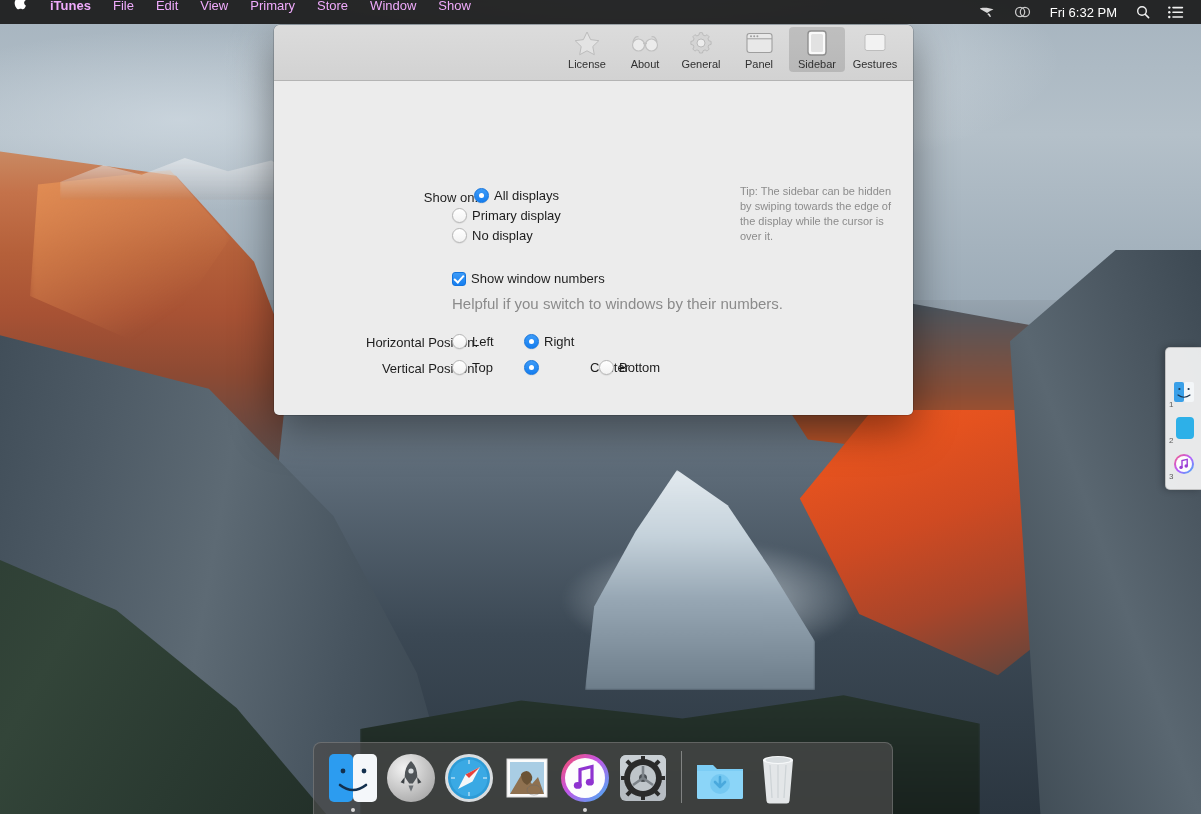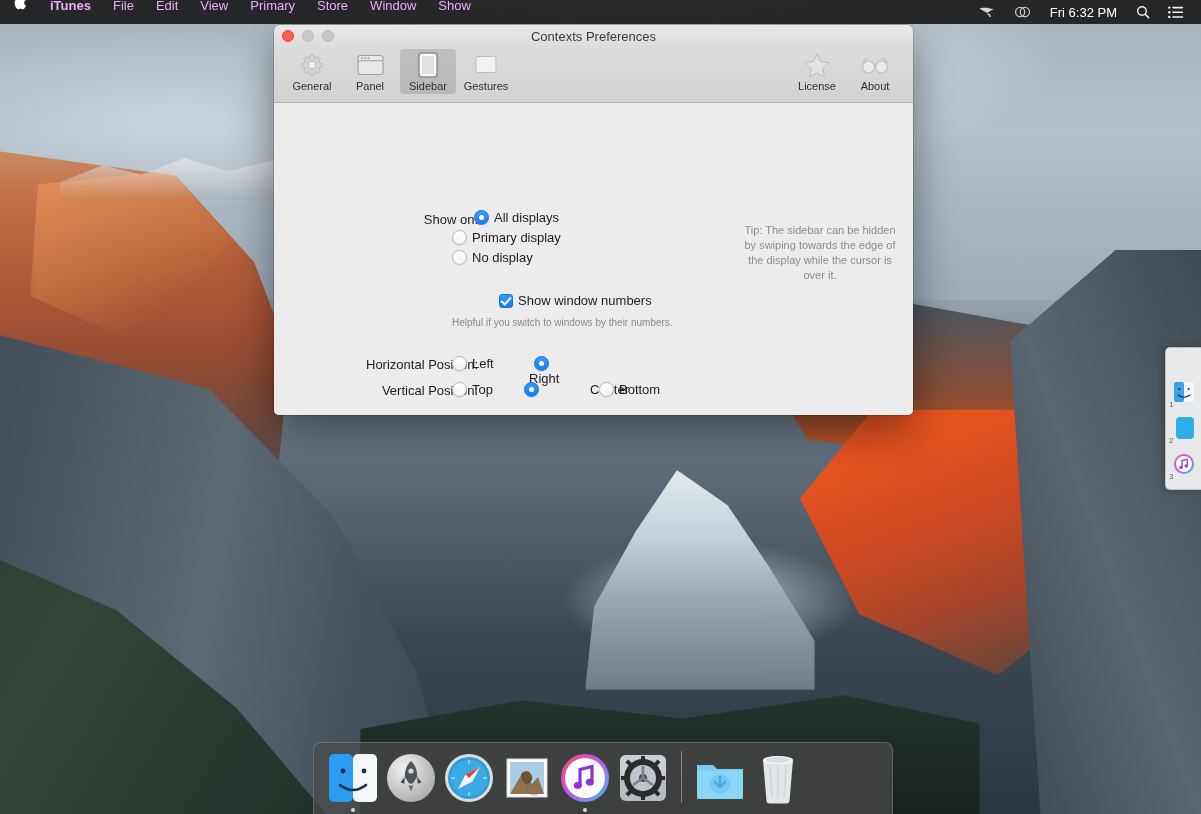--- a/index.html
+++ b/index.html
@@ -182,21 +182,21 @@
     width: 14px; height: 14px; border-radius: 3px;
     background: linear-gradient(to bottom, #fff, #f2f2f2);
     border: .5px solid #b6b6b6; flex: 0 0 auto;
     display: inline-flex; align-items: center; justify-content: center;
   }
   .checkbox.on { background: linear-gradient(to bottom, #3d9bf7, #157ef0); border-color: #1374dd; }
   .checkbox.on::after {
     content: ""; width: 4px; height: 8px; margin-top: -2px;
     border: solid #fff; border-width: 0 2px 2px 0; transform: rotate(42deg);
   }
-  .helper { font-size: 10px; color: #8b8b8b; }
+  .helper { font-size: 15px; color: #8b8b8b; }
 
   .tipbox { position: absolute; width: 160px; font-size: 11px; color: #8c8c8c; line-height: 15px; }
 
   
   #ctx-sidebar {
     position: absolute; right: 0; top: 347px; width: 36px; height: 143px;
     background: rgba(250,250,250,.9);
     border: 1px solid rgba(160,160,160,.55); border-right: none;
     border-radius: 5px 0 0 5px;
     box-shadow: -2px 0 7px rgba(0,0,0,.25);
@@ -284,75 +284,22 @@
           <circle cx="1.3" cy="11" r="1.2"></circle>
             <rect x="4.2" y="10.2" width="11" height="1.6" rx=".8"></rect>
         </g>
       </svg>
     </div>
   </div>
 </div>
 
 <div id="prefs">
 
-  <div class="titlebar">
-    <div class="lights">
-      <div class="light close"></div>
-      <div class="light min"></div>
-      <div class="light max"></div>
-    </div>
-    <div class="wintitle">Contexts Preferences</div>
-  </div>
 
   <div class="toolbar">
-    <div class="tb-group">
-
-      <div class="tbitem">
-        <div class="tbicon">
-          <svg width="26" height="26" viewBox="0 0 26 26" aria-hidden="true">
-            <path fill="#d4d4d4" stroke="#b0b0b0" stroke-width=".7" d="M13 2.6l1.5.2.6 2.3 2 .8 2-1.2 2.1 2.1-1.2 2 .8 2 2.3.6v3l-2.3.6-.8 2 1.2 2-2.1 2.1-2-1.2-2 .8-.6 2.3h-3l-.6-2.3-2-.8-2 1.2-2.1-2.1 1.2-2-.8-2-2.3-.6v-3l2.3-.6.8-2-1.2-2 2.1-2.1 2 1.2 2-.8.6-2.3z"></path>
-            <circle cx="13" cy="13" r="4" fill="#ececec" stroke="#b0b0b0" stroke-width=".8"></circle>
-          </svg>
-        </div>
-        <div class="tblabel">General</div>
-      </div>
-
-      <div class="tbitem">
-        <div class="tbicon">
-          <svg width="27" height="22" viewBox="0 0 27 22" aria-hidden="true">
-            <rect x="1" y="1.5" width="25" height="19" rx="2.5" fill="#e8e8e8" stroke="#9e9e9e" stroke-width="1.1"></rect>
-            <line x1="1" y1="6.8" x2="26" y2="6.8" stroke="#9e9e9e" stroke-width="1"></line>
-            <circle cx="5" cy="4.2" r="1" fill="#9e9e9e"></circle>
-              <circle cx="8.2" cy="4.2" r="1" fill="#9e9e9e"></circle>
-              <circle cx="11.4" cy="4.2" r="1" fill="#9e9e9e"></circle>
-          </svg>
-        </div>
-        <div class="tblabel">Panel</div>
-      </div>
-
-      <div class="tbitem sel">
-        <div class="tbicon">
-          <svg width="20" height="26" viewBox="0 0 20 26" aria-hidden="true">
-            <rect x="1" y="1" width="18" height="24" rx="3" fill="#fafafa" stroke="#8f8f8f" stroke-width="1.4"></rect>
-            <rect x="4" y="4" width="12" height="18" rx="1.5" fill="#e2e2e2"></rect>
-          </svg>
-        </div>
-        <div class="tblabel">Sidebar</div>
-      </div>
-
-      <div class="tbitem">
-        <div class="tbicon">
-          <svg width="24" height="22" viewBox="0 0 24 22" aria-hidden="true">
-            <rect x="2" y="2.5" width="20" height="16" rx="2" fill="#f2f2f2" stroke="#bdbdbd" stroke-width="1"></rect>
-          </svg>
-        </div>
-        <div class="tblabel">Gestures</div>
-      </div>
-    </div>
-
     <div class="tb-group right">
       <div class="tbitem">
         <div class="tbicon">
           <svg width="28" height="27" viewBox="0 0 28 27" aria-hidden="true">
             <path fill="#e3e3e3" stroke="#bcbcbc" stroke-width="1" d="M14 2l3.6 7.6 8.2 1.1-6 5.8 1.5 8.2L14 20.8 6.7 24.7l1.5-8.2-6-5.8 8.2-1.1z"></path>
           </svg>
         </div>
         <div class="tblabel">License</div>
       </div>
       <div class="tbitem">
@@ -361,20 +308,65 @@
             <circle cx="8.5" cy="13" r="6" fill="#ebebeb" stroke="#c0c0c0" stroke-width="1.2"></circle>
             <circle cx="21.5" cy="13" r="6" fill="#ebebeb" stroke="#c0c0c0" stroke-width="1.2"></circle>
             <path d="M13.2 11.8 Q15 10.4 16.8 11.8" fill="none" stroke="#c0c0c0" stroke-width="1.2"></path>
             <path d="M3 10 Q4.5 4 8.5 4.8" fill="none" stroke="#c0c0c0" stroke-width="1.2"></path>
             <path d="M27 10 Q25.5 4 21.5 4.8" fill="none" stroke="#c0c0c0" stroke-width="1.2"></path>
           </svg>
         </div>
         <div class="tblabel">About</div>
       </div>
     </div>
+
+    <div class="tb-group">
+
+      <div class="tbitem">
+        <div class="tbicon">
+          <svg width="26" height="26" viewBox="0 0 26 26" aria-hidden="true">
+            <path fill="#d4d4d4" stroke="#b0b0b0" stroke-width=".7" d="M13 2.6l1.5.2.6 2.3 2 .8 2-1.2 2.1 2.1-1.2 2 .8 2 2.3.6v3l-2.3.6-.8 2 1.2 2-2.1 2.1-2-1.2-2 .8-.6 2.3h-3l-.6-2.3-2-.8-2 1.2-2.1-2.1 1.2-2-.8-2-2.3-.6v-3l2.3-.6.8-2-1.2-2 2.1-2.1 2 1.2 2-.8.6-2.3z"></path>
+            <circle cx="13" cy="13" r="4" fill="#ececec" stroke="#b0b0b0" stroke-width=".8"></circle>
+          </svg>
+        </div>
+        <div class="tblabel">General</div>
+      </div>
+
+      <div class="tbitem">
+        <div class="tbicon">
+          <svg width="27" height="22" viewBox="0 0 27 22" aria-hidden="true">
+            <rect x="1" y="1.5" width="25" height="19" rx="2.5" fill="#e8e8e8" stroke="#9e9e9e" stroke-width="1.1"></rect>
+            <line x1="1" y1="6.8" x2="26" y2="6.8" stroke="#9e9e9e" stroke-width="1"></line>
+            <circle cx="5" cy="4.2" r="1" fill="#9e9e9e"></circle>
+              <circle cx="8.2" cy="4.2" r="1" fill="#9e9e9e"></circle>
+              <circle cx="11.4" cy="4.2" r="1" fill="#9e9e9e"></circle>
+          </svg>
+        </div>
+        <div class="tblabel">Panel</div>
+      </div>
+
+      <div class="tbitem sel">
+        <div class="tbicon">
+          <svg width="20" height="26" viewBox="0 0 20 26" aria-hidden="true">
+            <rect x="1" y="1" width="18" height="24" rx="3" fill="#fafafa" stroke="#8f8f8f" stroke-width="1.4"></rect>
+            <rect x="4" y="4" width="12" height="18" rx="1.5" fill="#e2e2e2"></rect>
+          </svg>
+        </div>
+        <div class="tblabel">Sidebar</div>
+      </div>
+
+      <div class="tbitem">
+        <div class="tbicon">
+          <svg width="24" height="22" viewBox="0 0 24 22" aria-hidden="true">
+            <rect x="2" y="2.5" width="20" height="16" rx="2" fill="#f2f2f2" stroke="#bdbdbd" stroke-width="1"></rect>
+          </svg>
+        </div>
+        <div class="tblabel">Gestures</div>
+      </div>
+    </div>
   </div>
 
   <div class="content">
 
     <div class="row" style="left:24px; top:109px; width:180px; justify-content:flex-end;">
       <span class="flabel">Show on:</span>
     </div>
 
     <div class="row" style="left:178px; top:107px;padding-left:22px;">
       <span class="radio on"></span>
@@ -382,57 +374,57 @@
     </div>
     <div class="row" style="left:178px; top:127px;text-align:center;">
       <span class="radio"></span>
       <span class="rlabel">Primary display</span>
     </div>
     <div class="row" style="left:178px; top:147px;">
       <span class="radio"></span>
       <span class="rlabel">No display</span>
     </div>
 
-    <div class="row" style="left:178px; top:190px;margin-left:47px;">
+    <div class="row" style="left:178px; top:190px;">
       <span class="checkbox on"></span>
       <span class="rlabel">Show window numbers</span>
     </div>
     <div class="row" style="left:178px; top:214px;">
       <span class="helper">Helpful if you switch to windows by their numbers.</span>
     </div>
 
     <div class="row" style="left:24px; top:254px; width:180px; justify-content:flex-end;">
       <span class="flabel">Horizontal Position:</span>
     </div>
     <div class="row" style="left:178px; top:253px;align-items:flex-end;">
       <span class="radio"></span>
       <span class="rlabel">Left</span>
     </div>
-    <div class="row" style="left:250px; top:253px;flex-direction:column;">
+    <div class="row" style="left:250px; top:253px;">
       <span class="radio on"></span>
       <span class="rlabel">Right</span>
     </div>
 
     <div class="row" style="left:24px; top:280px; width:180px; justify-content:flex-end;">
       <span class="flabel">Vertical Position:</span>
     </div>
     <div class="row" style="left:178px; top:279px;">
       <span class="radio"></span>
       <span class="rlabel">Top</span>
     </div>
     <div class="row" style="left:250px; top:279px;gap:46px;">
       <span class="radio on"></span>
       <span class="rlabel">Center</span>
     </div>
     <div class="row" style="left:325px; top:279px;">
       <span class="radio"></span>
       <span class="rlabel">Bottom</span>
     </div>
 
-    <div class="tipbox" style="left:466px; top:120px;text-align:center;">Tip: The sidebar can be hidden by swiping towards the edge of the display while the cursor is over it.</div>
+    <div class="tipbox" style="left:466px; top:103px;">Tip: The sidebar can be hidden by swiping towards the edge of the display while the cursor is over it.</div>
   </div>
 </div>
 
 <div id="ctx-sidebar">
   <div class="ctx-item">
     <svg width="22" height="22" viewBox="0 0 22 22" aria-hidden="true">
       <rect x="1" y="1" width="10" height="20" rx="2" fill="#3aa0e8"></rect>
       <rect x="11" y="1" width="10" height="20" rx="2" fill="#f3f6f8"></rect>
       <circle cx="6.4" cy="8" r="1.1" fill="#1a3550"></circle>
       <circle cx="15.6" cy="8" r="1.1" fill="#1a3550"></circle>

